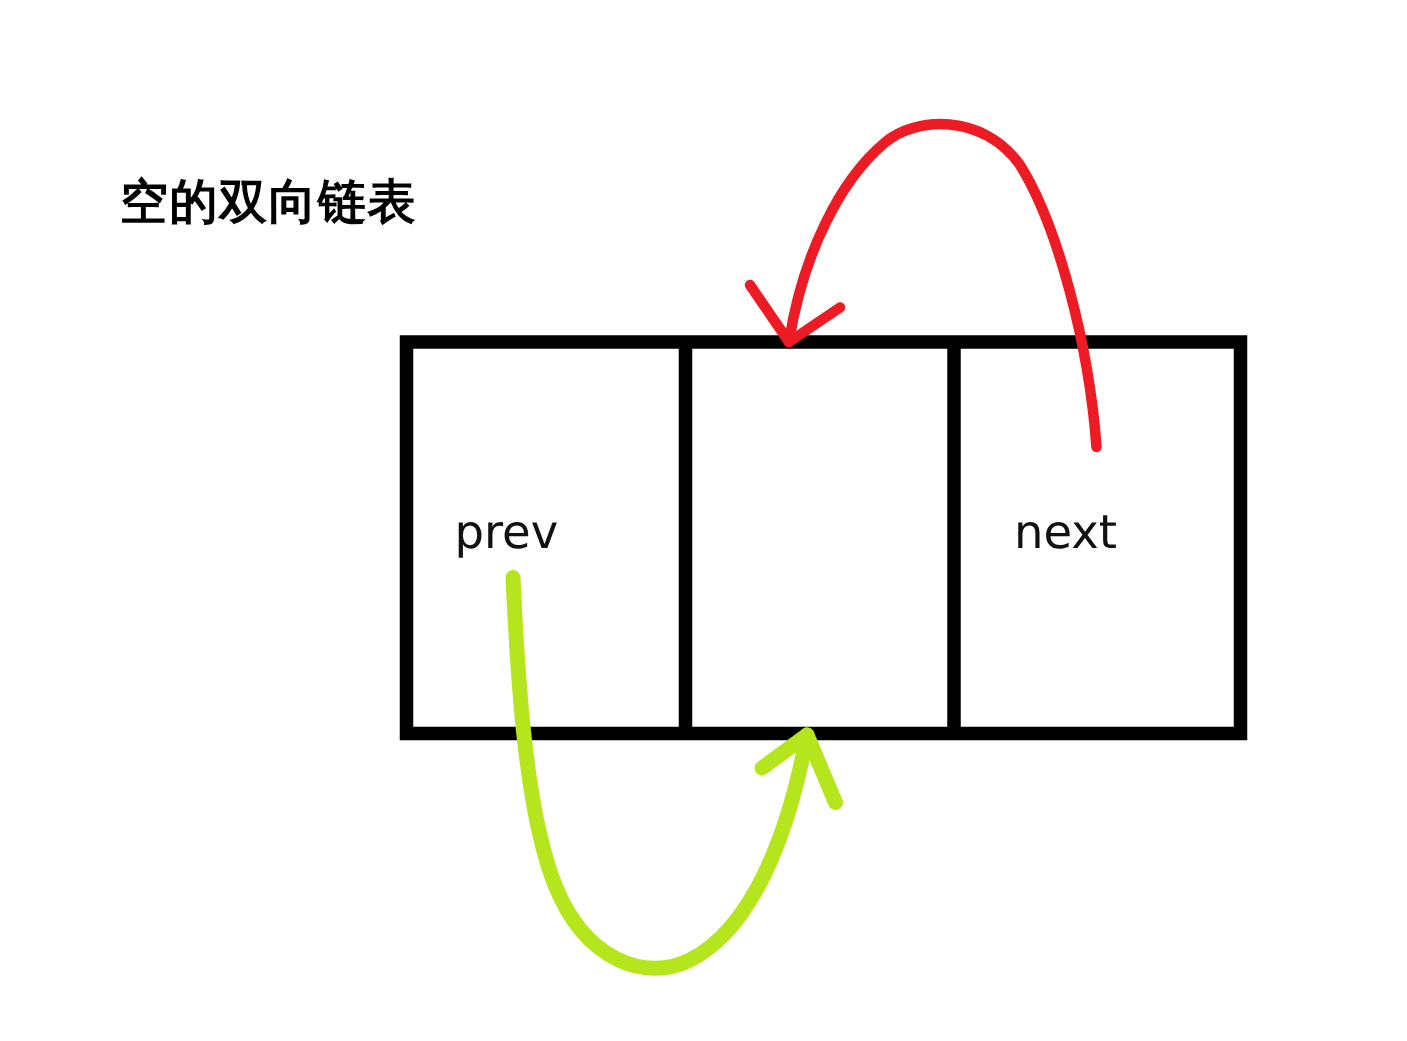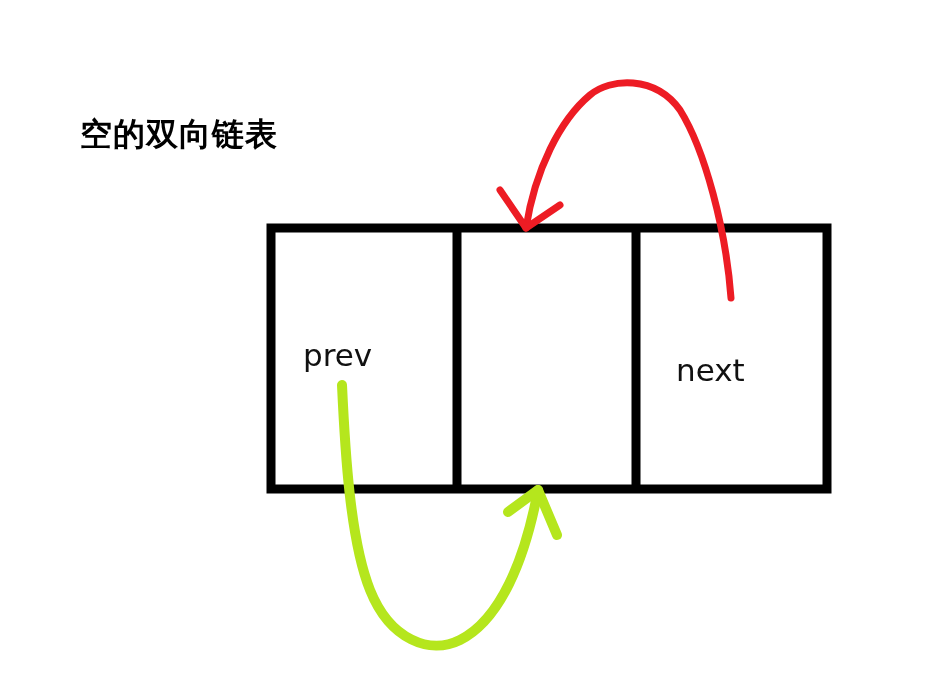--- a/index.html
+++ b/index.html
@@ -34,13 +34,13 @@
   </g>
 
   <g fill="none" stroke="#b5e61d" stroke-width="10" stroke-linecap="round" stroke-linejoin="round">
     <path d="M342,385 C345,450 350,540 370,590 C390,640 430,655 460,640 C500,620 525,560 538,490"></path>
     <path d="M508,512 L538,490 L557,535"></path>
   </g>
 </svg>
 
 <span class="cell-label" style="left:303px; top:337px;">prev</span>
 <span class="cell-label" style="left:534px; top:337px;"></span>
-<span class="cell-label" style="left:676px; top:352px;">next</span>
+<span class="cell-label" style="left:676px; top:337px;">next</span>
 
 </body></html>

